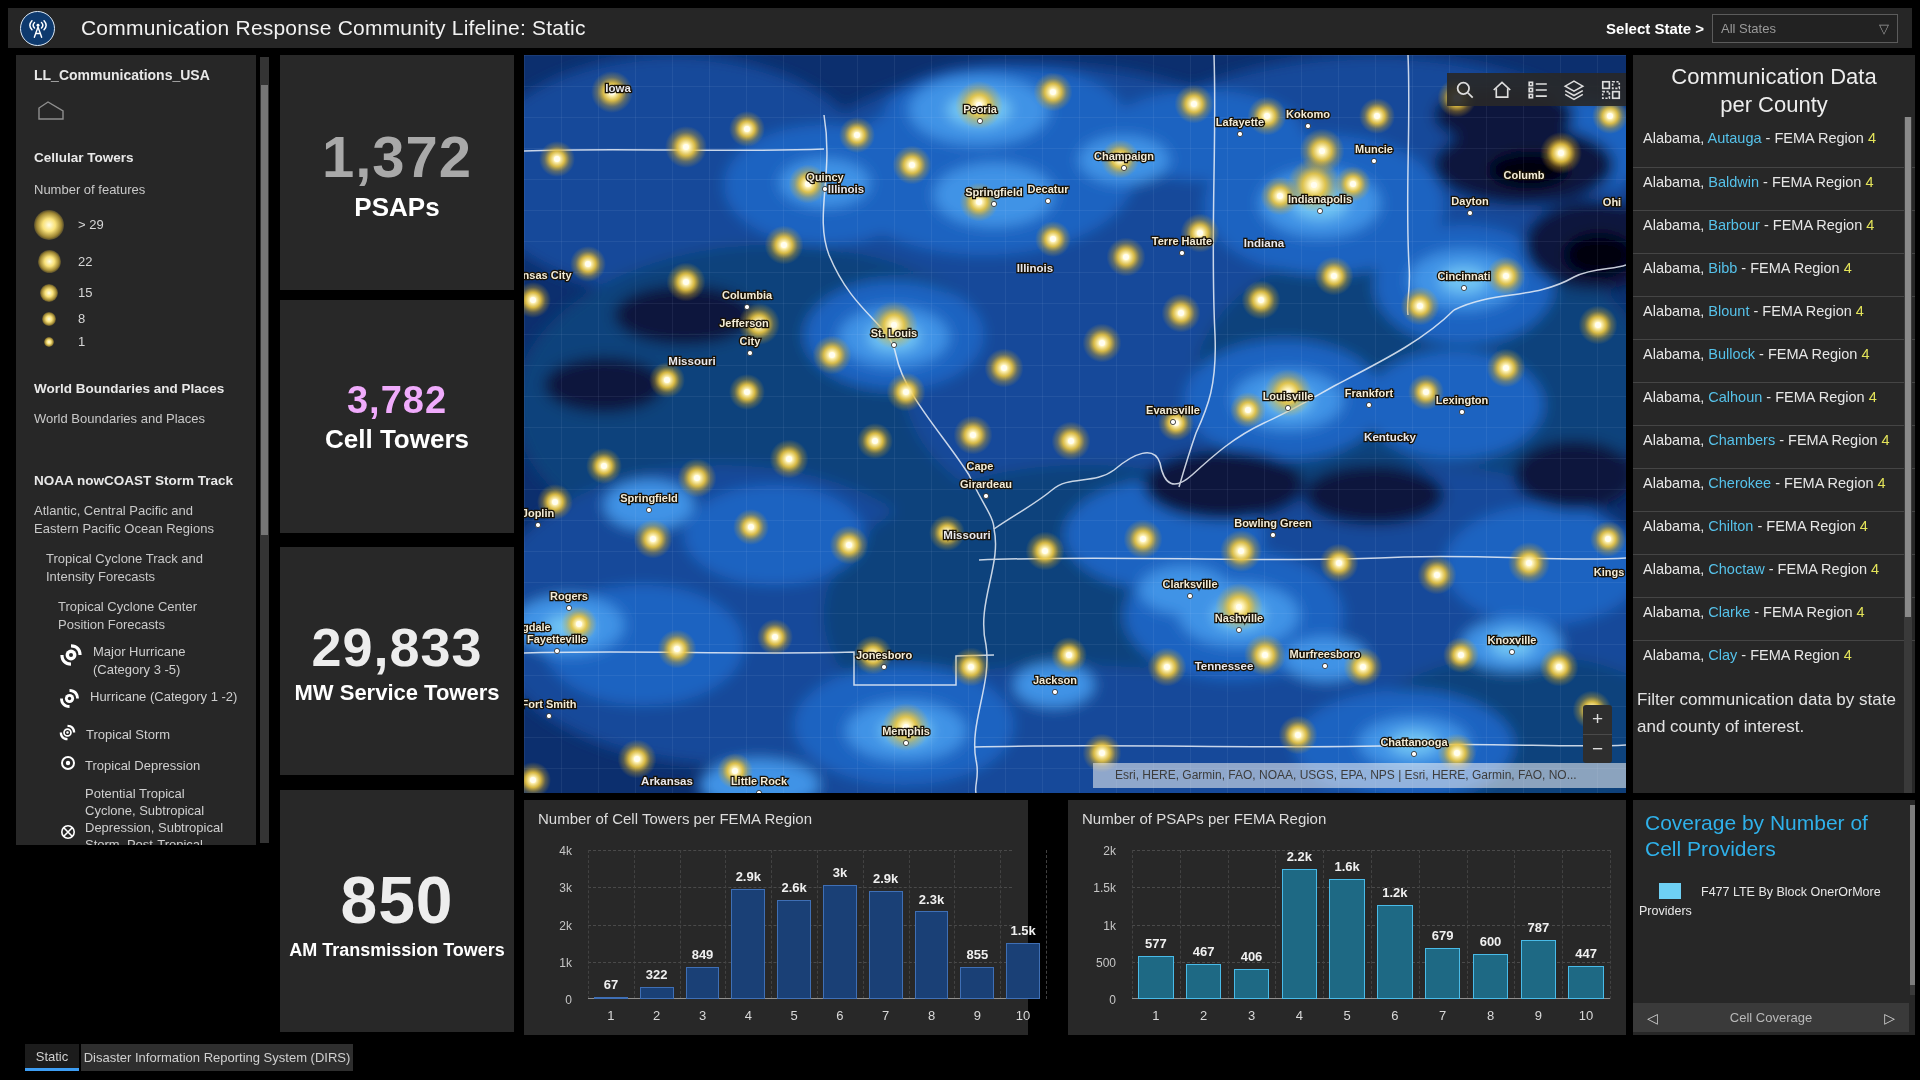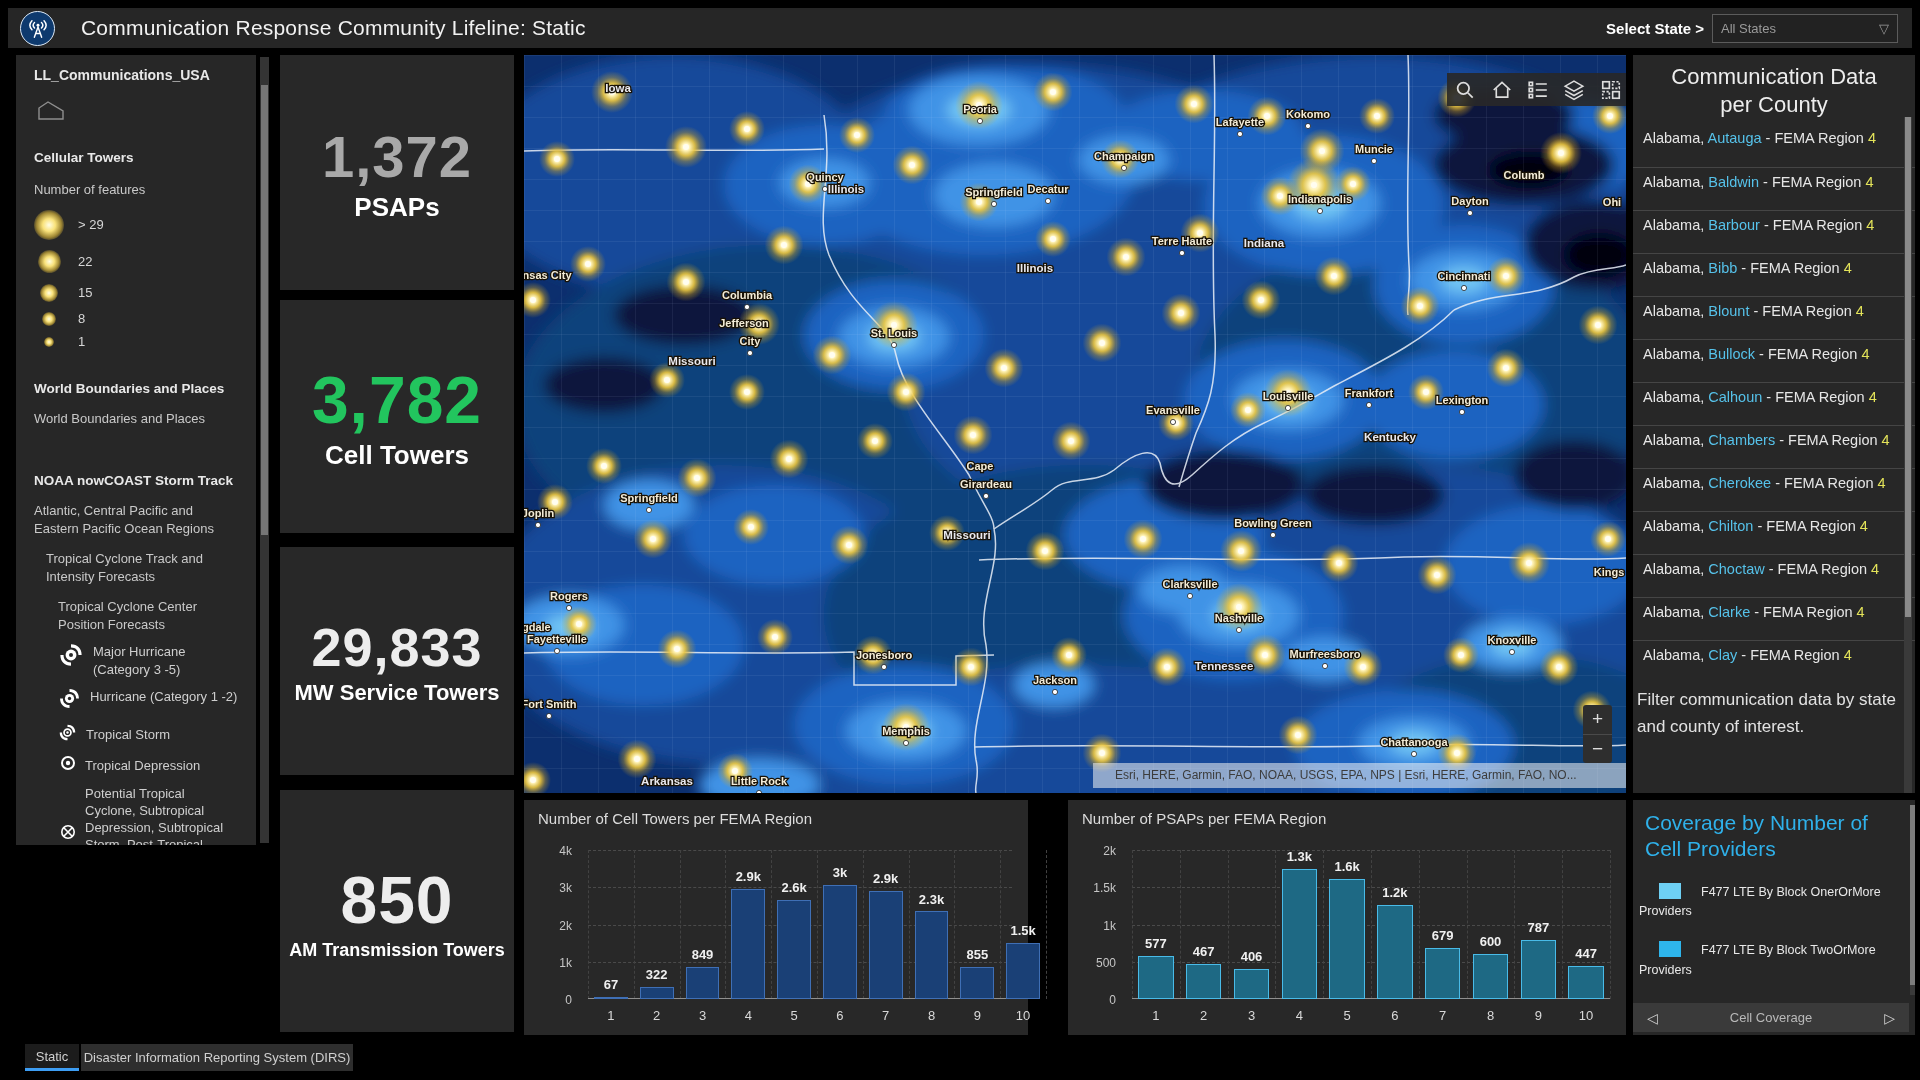--- a/index.html
+++ b/index.html
@@ -219,21 +219,21 @@
 </div>
 <div id="sb-scroll" class="abs">
   <div id="sb-thumb"></div>
 </div>
 
 <div class="stat-card abs" style="top:55px;height:235px;">
   <div class="stat-num" style="color: rgb(169, 169, 169); font-size: 58px;">1,372</div>
   <div class="stat-lb" style="font-size: 26px;">PSAPs</div>
 </div>
 <div class="stat-card abs" style="top:300px;height:233px;">
-  <div class="stat-num" style="color: #22c55e; font-size: 66px;">3,782</div>
+  <div class="stat-num" style="color: #f0abfc; font-size: 38px;">3,782</div>
   <div class="stat-lb" style="font-size: 26px;">Cell Towers</div>
 </div>
 <div class="stat-card abs" style="top:547px;height:228px;">
   <div class="stat-num" style="color: rgb(237, 237, 237); font-size: 54px;">29,833</div>
   <div class="stat-lb" style="font-size: 22px;">MW Service Towers</div>
 </div>
 <div class="stat-card abs" style="top:790px;height:242px;">
   <div class="stat-num" style="color: rgb(237, 237, 237); font-size: 66px;">850</div>
   <div class="stat-lb" style="font-size: 18px;">AM Transmission Towers</div>
 </div>
@@ -656,23 +656,20 @@
   <div id="county-scroll">
     <div id="county-thumb"></div>
   </div>
 </div>
 
 <div id="coverage-panel" class="abs">
   <div id="coverage-title">Coverage by Number of Cell Providers</div>
   <div class="cov-item">
     <span class="cov-sw" id="cov-sw-0" style="background: rgb(110, 208, 244);"></span><span>F477 LTE By Block OnerOrMore Providers</span>
   </div>
-  <div class="cov-item">
-    <span class="cov-sw" id="cov-sw-1" style="background: rgb(46, 181, 236);"></span><span>F477 LTE By Block TwoOrMore Providers</span>
-  </div>
   <div id="cov-scroll">
     <div id="cov-thumb"></div>
   </div>
   <div id="cov-carousel">
     <span class="car-arrow">◁</span>
     <span id="cov-car-label">Cell Coverage</span>
     <span class="car-arrow">▷</span>
   </div>
 </div>
 
@@ -762,21 +759,21 @@
       <div class="grid-v" style="left: 430.2px;"></div>
       <div class="grid-v" style="left: 478px;"></div>
       <div class="baseline"></div>
       <div class="bar" style="left: 6.214px; width: 35.372px; height: 42.9865px; background: rgb(30, 105, 132); border: 1.5px solid rgb(73, 187, 232);"></div>
       <div class="bar-val" style="left: 23.9px; bottom: 47.9865px;">577</div>
       <div class="bar" style="left: 54.014px; width: 35.372px; height: 34.7915px; background: rgb(30, 105, 132); border: 1.5px solid rgb(73, 187, 232);"></div>
       <div class="bar-val" style="left: 71.7px; bottom: 39.7915px;">467</div>
       <div class="bar" style="left: 101.814px; width: 35.372px; height: 30.247px; background: rgb(30, 105, 132); border: 1.5px solid rgb(73, 187, 232);"></div>
       <div class="bar-val" style="left: 119.5px; bottom: 35.247px;">406</div>
       <div class="bar" style="left: 149.614px; width: 35.372px; height: 129.63px; background: rgb(30, 105, 132); border: 1.5px solid rgb(73, 187, 232);"></div>
-      <div class="bar-val" style="left: 167.3px; bottom: 134.63px;">1.3k</div>
+      <div class="bar-val" style="left: 167.3px; bottom: 134.63px;">2.2k</div>
       <div class="bar" style="left: 197.414px; width: 35.372px; height: 119.945px; background: rgb(30, 105, 132); border: 1.5px solid rgb(73, 187, 232);"></div>
       <div class="bar-val" style="left: 215.1px; bottom: 124.945px;">1.6k</div>
       <div class="bar" style="left: 245.214px; width: 35.372px; height: 93.87px; background: rgb(30, 105, 132); border: 1.5px solid rgb(73, 187, 232);"></div>
       <div class="bar-val" style="left: 262.9px; bottom: 98.87px;">1.2k</div>
       <div class="bar" style="left: 293.014px; width: 35.372px; height: 50.5855px; background: rgb(30, 105, 132); border: 1.5px solid rgb(73, 187, 232);"></div>
       <div class="bar-val" style="left: 310.7px; bottom: 55.5855px;">679</div>
       <div class="bar" style="left: 340.814px; width: 35.372px; height: 44.7px; background: rgb(30, 105, 132); border: 1.5px solid rgb(73, 187, 232);"></div>
       <div class="bar-val" style="left: 358.5px; bottom: 49.7px;">600</div>
       <div class="bar" style="left: 388.614px; width: 35.372px; height: 58.6315px; background: rgb(30, 105, 132); border: 1.5px solid rgb(73, 187, 232);"></div>
       <div class="bar-val" style="left: 406.3px; bottom: 63.6315px;">787</div>

